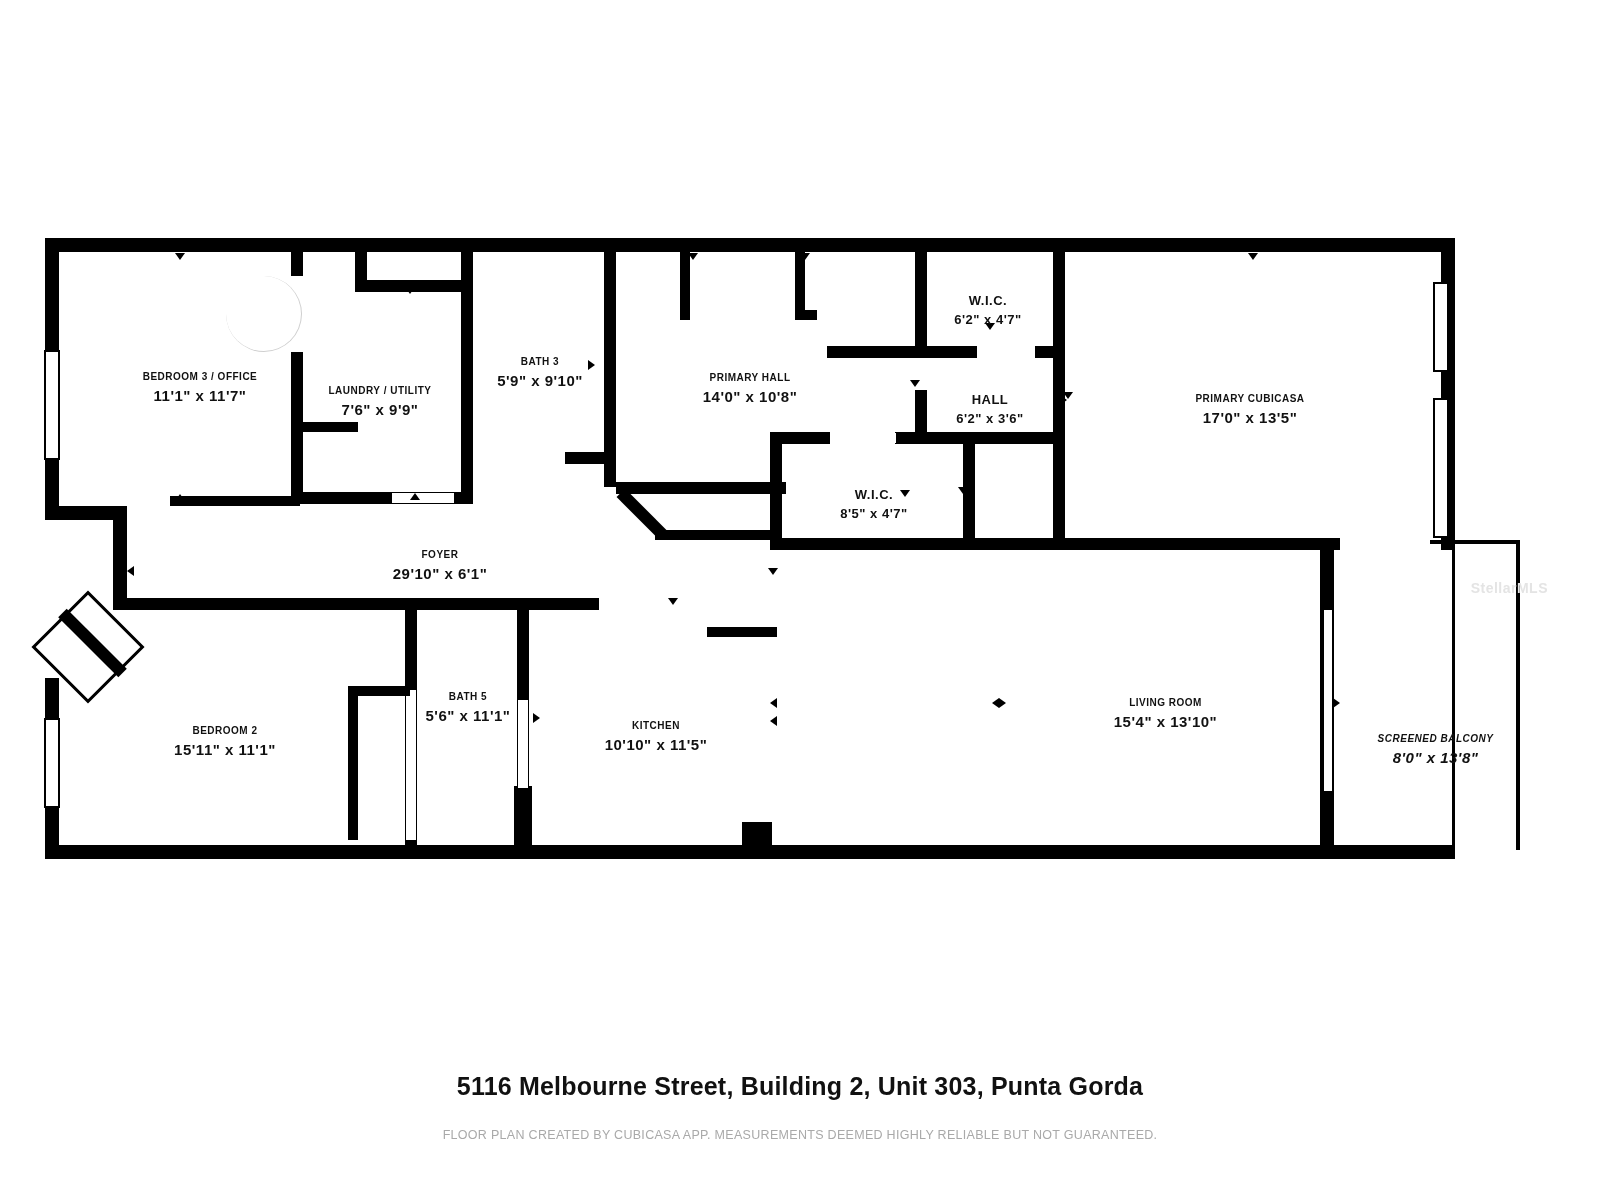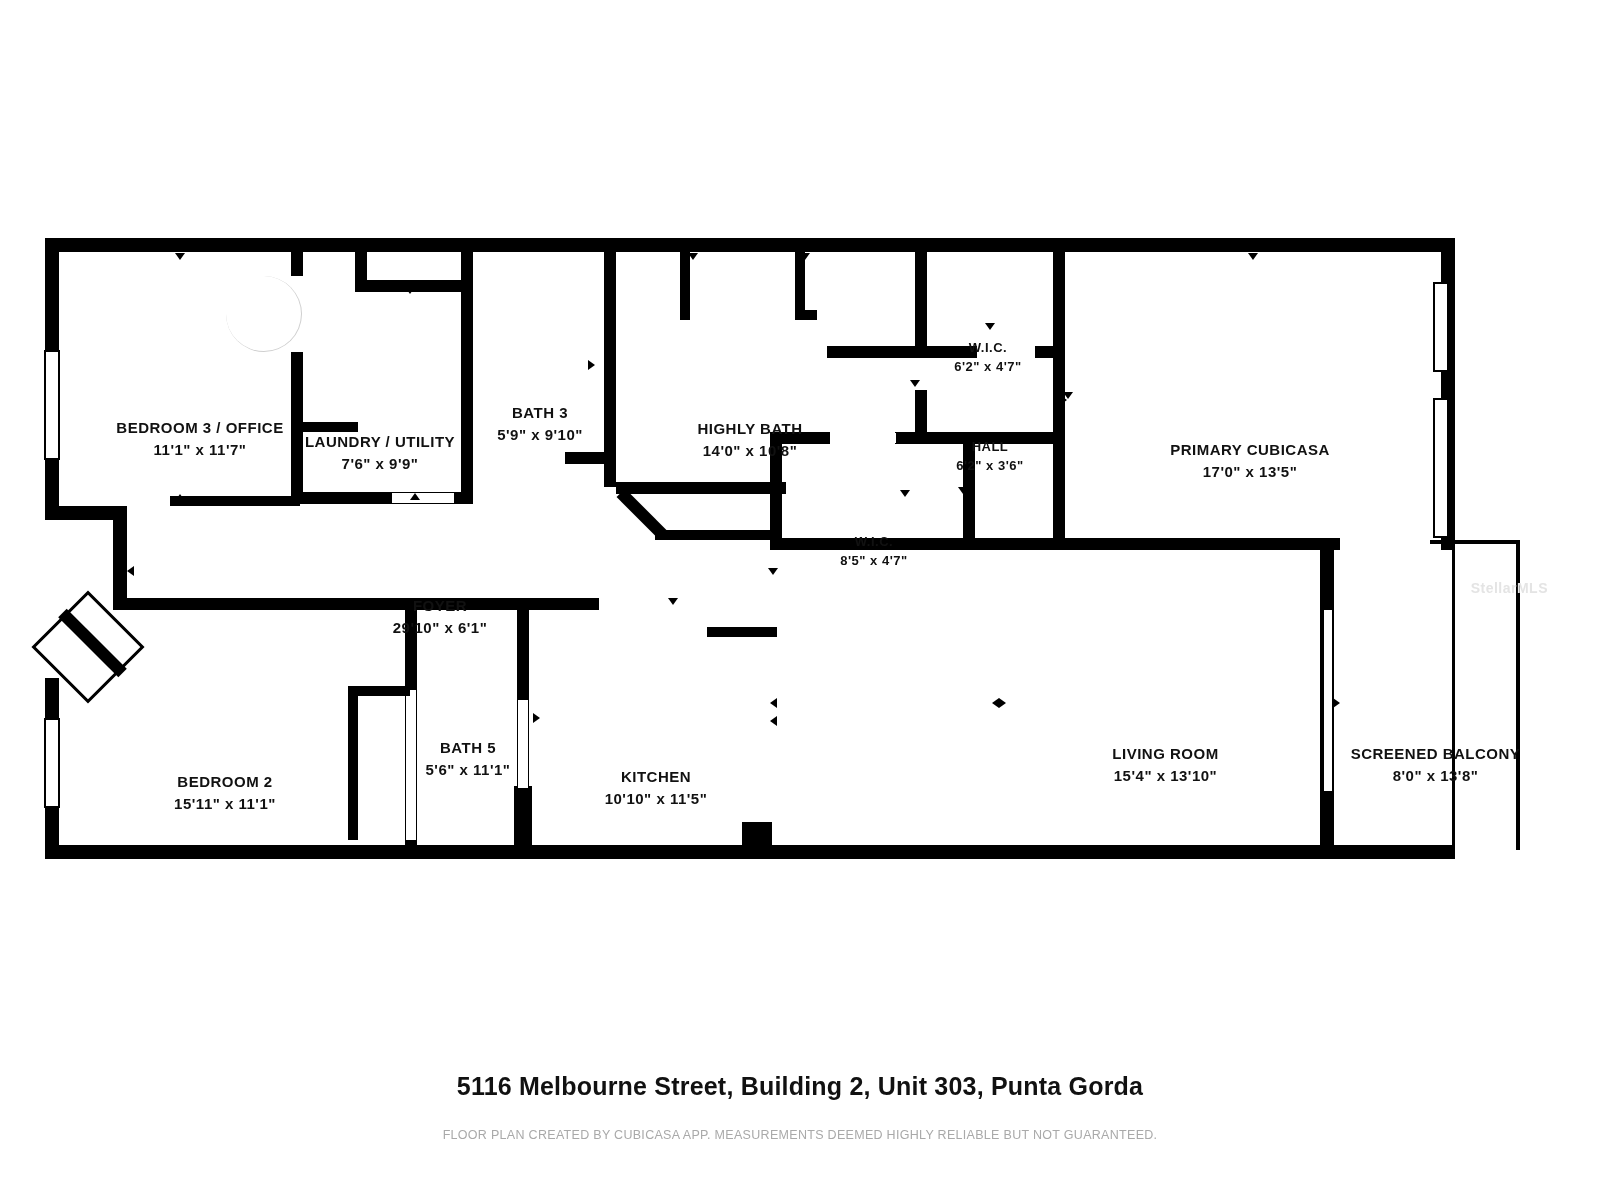--- a/index.html
+++ b/index.html
@@ -40,25 +40,24 @@
     border: 2px solid #000000;
     box-sizing: border-box;
   }
   .label {
     position: absolute;
     text-align: center;
     font-weight: bold;
     letter-spacing: 0.5px;
     line-height: 1.45;
     white-space: nowrap;
-    margin-top: 47px;
   }
   .label .name {
     display: block;
-    font-size: 15px;
+    font-size: 10px;
   }
   .label .dims {
     display: block;
     font-size: 15px;
     font-weight: bold;
   }
   .label.small .name { font-size: 13px; }
   .label.small .dims { font-size: 13px; }
   .arrow {
     position: absolute;
@@ -252,21 +251,21 @@
     <span class="name">LAUNDRY / UTILITY</span>
     <span class="dims">7'6" x 9'9"</span>
   </div>
 
   <div class="label" style="left:440px; top:355px; width:200px;">
     <span class="name">BATH 3</span>
     <span class="dims">5'9" x 9'10"</span>
   </div>
 
   <div class="label" style="left:650px; top:371px; width:200px;">
-    <span class="name">HIGHLY BATH</span>
+    <span class="name">PRIMARY HALL</span>
     <span class="dims">14'0" x 10'8"</span>
   </div>
 
   <div class="label small" style="left:900px; top:292px; width:176px;">
     <span class="name">W.I.C.</span>
     <span class="dims">6'2" x 4'7"</span>
   </div>
 
   <div class="label small" style="left:902px; top:391px; width:176px;">
     <span class="name">HALL</span>
@@ -302,21 +301,21 @@
     <span class="name">KITCHEN</span>
     <span class="dims">10'10" x 11'5"</span>
   </div>
 
 
   <div class="label" style="left:1073px; top:696px; width:185px;">
     <span class="name">LIVING ROOM</span>
     <span class="dims">15'4" x 13'10"</span>
   </div>
 
-  <div class="label" style="left:1338px; top:696px; width:195px;">
+  <div class="label" style="left:1338px; top:732px; width:195px;font-style:italic;">
     <span class="name">SCREENED BALCONY</span>
     <span class="dims">8'0" x 13'8"</span>
   </div>
 
 </div>
 
 <div id="watermark">StellarMLS</div>
 <div id="title">5116 Melbourne Street, Building 2, Unit 303, Punta Gorda</div>
 <div id="disclaimer">FLOOR PLAN CREATED BY CUBICASA APP. MEASUREMENTS DEEMED HIGHLY RELIABLE BUT NOT GUARANTEED.</div>
 

